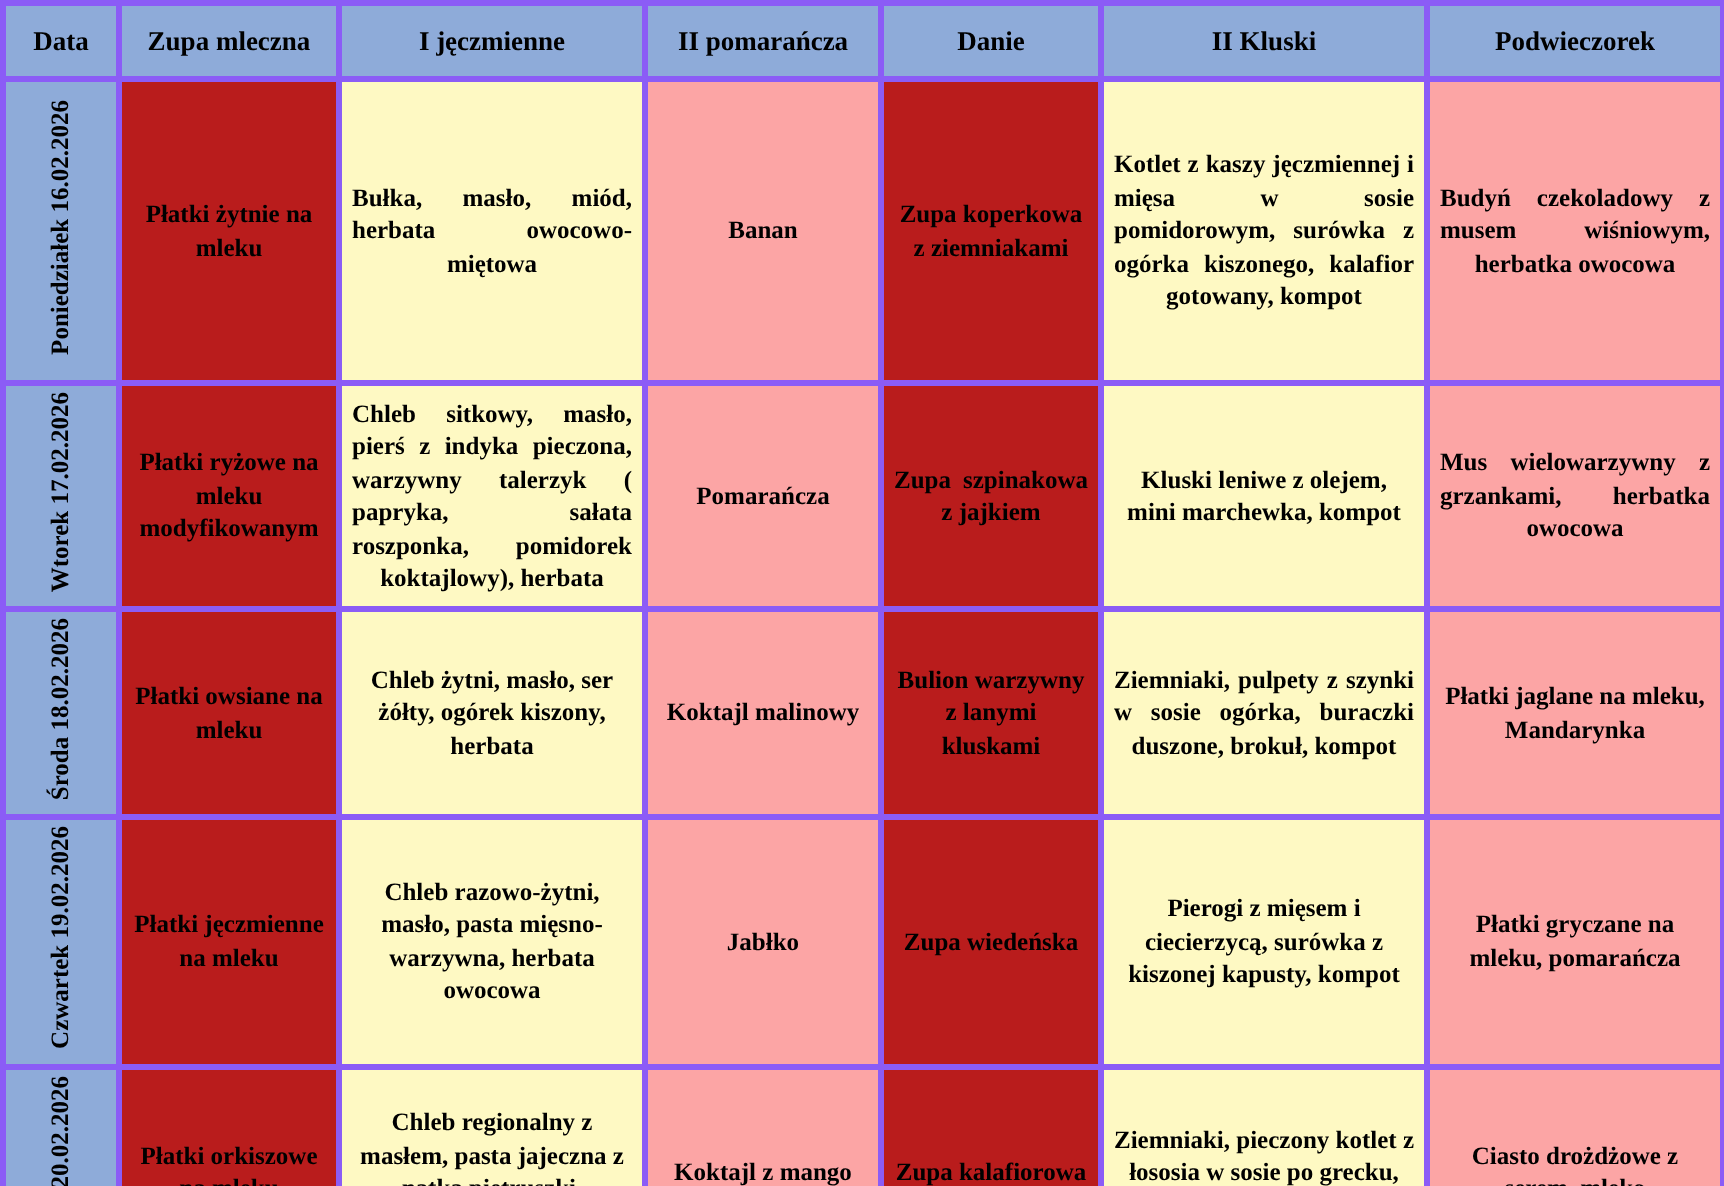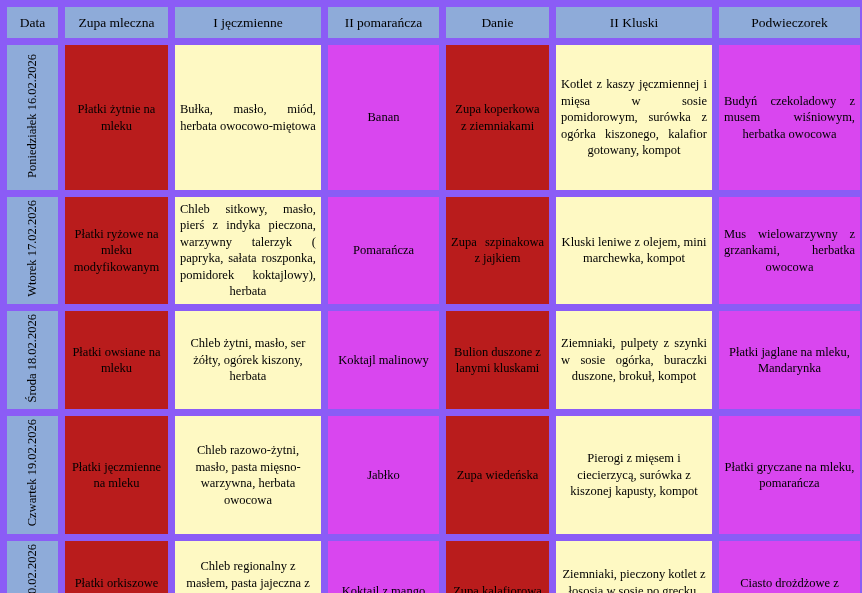--- a/index.html
+++ b/index.html
@@ -11,26 +11,26 @@
     font-family: "Liberation Serif", serif;
   }
   .menu-table {
     width: 862px;
     height: 593px;
     border-collapse: collapse;
     table-layout: fixed;
     box-sizing: border-box;
   }
   .menu-table td, .menu-table th {
-    border: 7px solid #8b5cf6;
+    border: 3px solid #8b5cf6;
     text-align: center;
     vertical-align: middle;
     padding: 3px 5px;
     box-sizing: border-box;
-    font-weight: normal;
+    font-weight: bold;
   }
   
   .hdr {
     background: #8eabd9;
     font-weight: bold;
     font-size: 13.5px;
     height: 38px;
   }
   
   .col-data   { width: 58px; }
@@ -52,21 +52,21 @@
     writing-mode: vertical-rl;
     transform: rotate(180deg);
     white-space: nowrap;
     display: inline-block;
     line-height: 1.25;
     text-align: center;
   }
 
   .c-yellow { background: #b91c1c; }
   .c-green  { background: #fef9c3; }
-  .c-orange { background: #d946ef; }
+  .c-orange { background: #fca5a5; }
 
   .cell-text {
     font-size: 12.5px;
     line-height: 1.32;
     text-align: center;
     display: block;
   }
   .just .cell-text {
     text-align: justify;
     text-align-last: center;
@@ -164,21 +164,21 @@
       <td class="c-yellow">
           <span class="cell-text">Płatki owsiane na mleku</span>
         </td>
       <td class="c-green">
           <span class="cell-text">Chleb żytni, masło, ser żółty, ogórek kiszony, herbata</span>
         </td>
       <td class="c-orange">
           <span class="cell-text">Koktajl malinowy</span>
         </td>
       <td class="c-yellow">
-          <span class="cell-text">Bulion duszone z lanymi kluskami</span>
+          <span class="cell-text">Bulion warzywny z lanymi kluskami</span>
         </td>
       <td class="c-green just">
           <span class="cell-text">Ziemniaki, pulpety z szynki w sosie ogórka, buraczki duszone, brokuł, kompot</span>
         </td>
       <td class="c-orange">
           <span class="cell-text">Płatki jaglane na mleku, Mandarynka</span>
         </td>
     </tr>
     <tr class="row-4">
       <td class="daycell">

